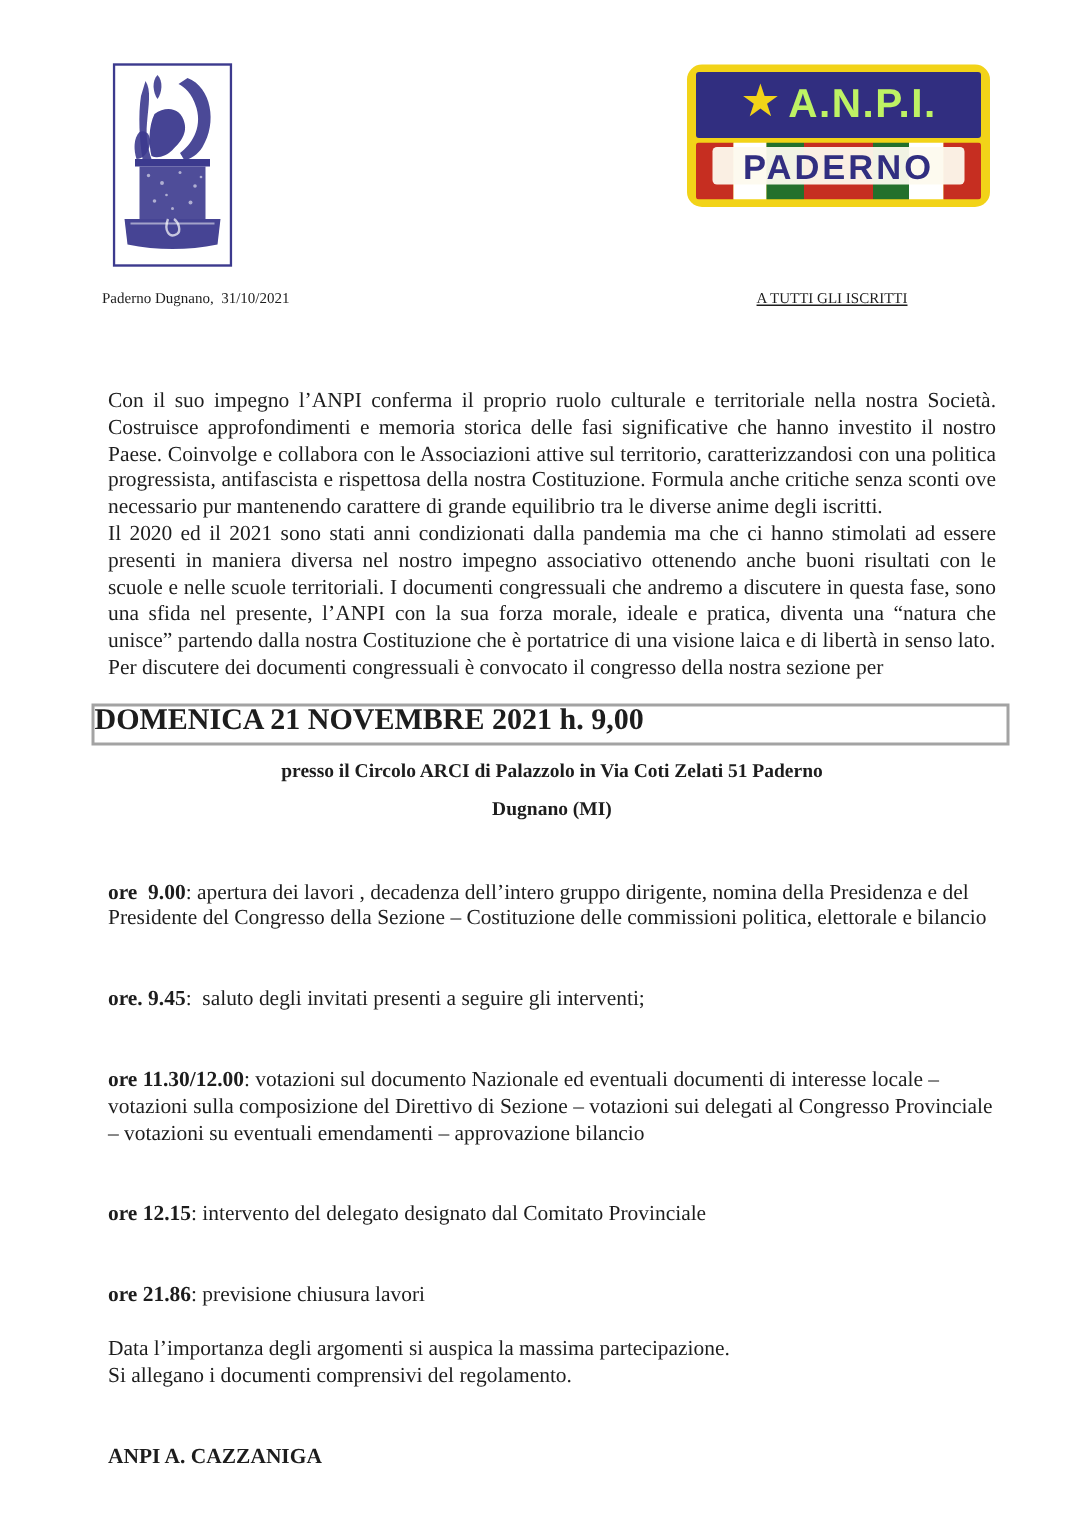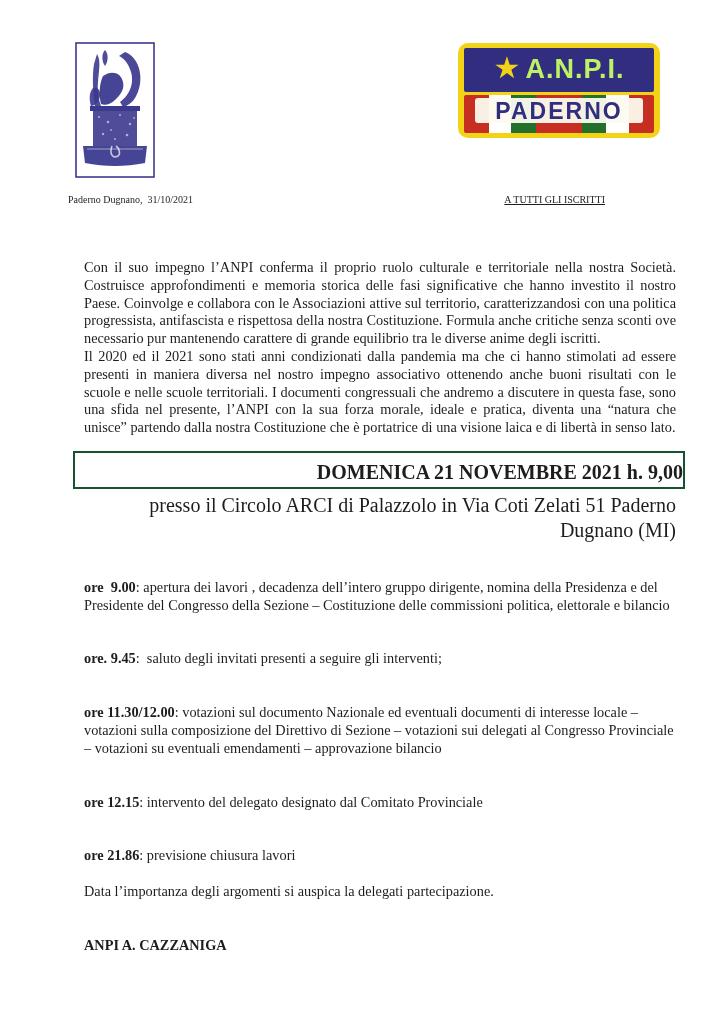--- a/index.html
+++ b/index.html
@@ -42,31 +42,31 @@
   }
 
   
   .date-row {
     position:absolute; left:68px; top:194px; width:537px;
     display:flex; justify-content:space-between;
     font-size:10px; white-space:pre-wrap;
   }
   .recipient { text-decoration:underline; }
 
-  .content { position:absolute; left:84px; top:259px; width:592px;
+  .content { position:absolute; left:72px; top:259px; width:592px;
     font-size:14.3px; line-height:17.8px; }
   .content p { margin:0; }
   .just { text-align:justify; }
 
   .event-box {
     margin:14px 0 0 -11px; width:612px; box-sizing:border-box;
-    border:2px solid #14532d; text-align:right;
-    font-weight:bold; font-size:20px; padding:11px 0 5px;
+    border:2px solid #a3a3a3; text-align:left;
+    font-weight:bold; font-size:20px; padding:1px 0 5px;
   }
-  .venue { text-align:right; font-weight:normal; font-size:20px; line-height:25px; margin-top:4px; }
+  .venue { text-align:center; font-weight:bold; font-size:13px; line-height:25px; margin-top:4px; }
 
   .agenda { margin-top:14px; }
   .agenda p { white-space:pre-wrap;margin-top:36px; }
   .agenda b { font-weight:bold; }
 
   .closing   { margin-top:18px; }
   .signature { margin-top:36px; }
   .sig-org   { font-weight:bold; }
 </style>
 </head>
@@ -123,39 +123,41 @@
   </div>
 
   <div class="date-row">
     <span>Paderno Dugnano,  31/10/2021</span>
     <span class="recipient">A TUTTI GLI ISCRITTI</span>
   </div>
 
   <div class="content">
     <p class="just">Con il suo impegno l’ANPI conferma il proprio ruolo culturale e territoriale nella nostra Società. Costruisce approfondimenti e memoria storica delle fasi significative che hanno investito il nostro Paese. Coinvolge e collabora con le Associazioni attive sul territorio, caratterizzandosi con una politica progressista, antifascista e rispettosa della nostra Costituzione. Formula anche critiche senza sconti ove necessario pur mantenendo carattere di grande equilibrio tra le diverse anime degli iscritti.</p>
     <p class="just">Il 2020 ed il 2021 sono stati anni condizionati dalla pandemia ma che ci hanno stimolati ad essere presenti in maniera diversa nel nostro impegno associativo ottenendo anche buoni risultati con le scuole e nelle scuole territoriali. I documenti congressuali che andremo a discutere in questa fase, sono una sfida nel presente, l’ANPI con la sua forza morale, ideale e pratica, diventa una “natura che unisce” partendo dalla nostra Costituzione che è portatrice di una visione laica e di libertà in senso lato.</p>
+    <p>Per discutere dei documenti congressuali è convocato il congresso della nostra sezione per</p>
 
     <div class="event-box">
       <span>DOMENICA 21 NOVEMBRE 2021 h. 9,00</span>
     </div>
     <div class="venue">
       <div>presso il Circolo ARCI di Palazzolo in Via Coti Zelati 51 Paderno</div>
       <div>Dugnano (MI)</div>
     </div>
 
     <div class="agenda">
       <p><b>ore  9.00</b><span>: apertura dei lavori , decadenza dell’intero gruppo dirigente, nomina della Presidenza e del Presidente del Congresso della Sezione – Costituzione delle commissioni politica, elettorale e bilancio</span></p>
       <p><b>ore. 9.45</b><span>:  saluto degli invitati presenti a seguire gli interventi;</span></p>
       <p><b>ore 11.30/12.00</b><span>: votazioni sul documento Nazionale ed eventuali documenti di interesse locale – votazioni sulla composizione del Direttivo di Sezione – votazioni sui delegati al Congresso Provinciale – votazioni su eventuali emendamenti – approvazione bilancio</span></p>
       <p><b>ore 12.15</b><span>: intervento del delegato designato dal Comitato Provinciale</span></p>
       <p><b>ore 21.86</b><span>: previsione chiusura lavori</span></p>
     </div>
 
     <div class="closing">
-      <p>Data l’importanza degli argomenti si auspica la delegati partecipazione.</p>
+      <p>Data l’importanza degli argomenti si auspica la massima partecipazione.</p>
+      <p>Si allegano i documenti comprensivi del regolamento.</p>
     </div>
 
     <div class="signature">
       <p class="sig-org">ANPI A. CAZZANIGA</p>
     </div>
   </div>
 
 </div>
 
 </body></html>

